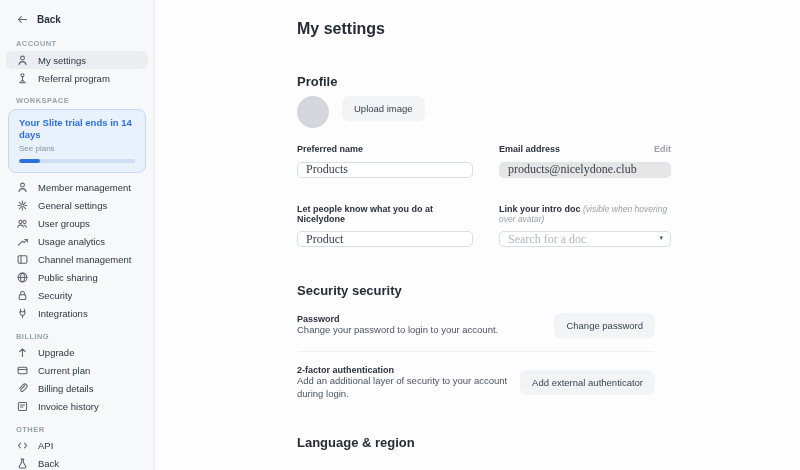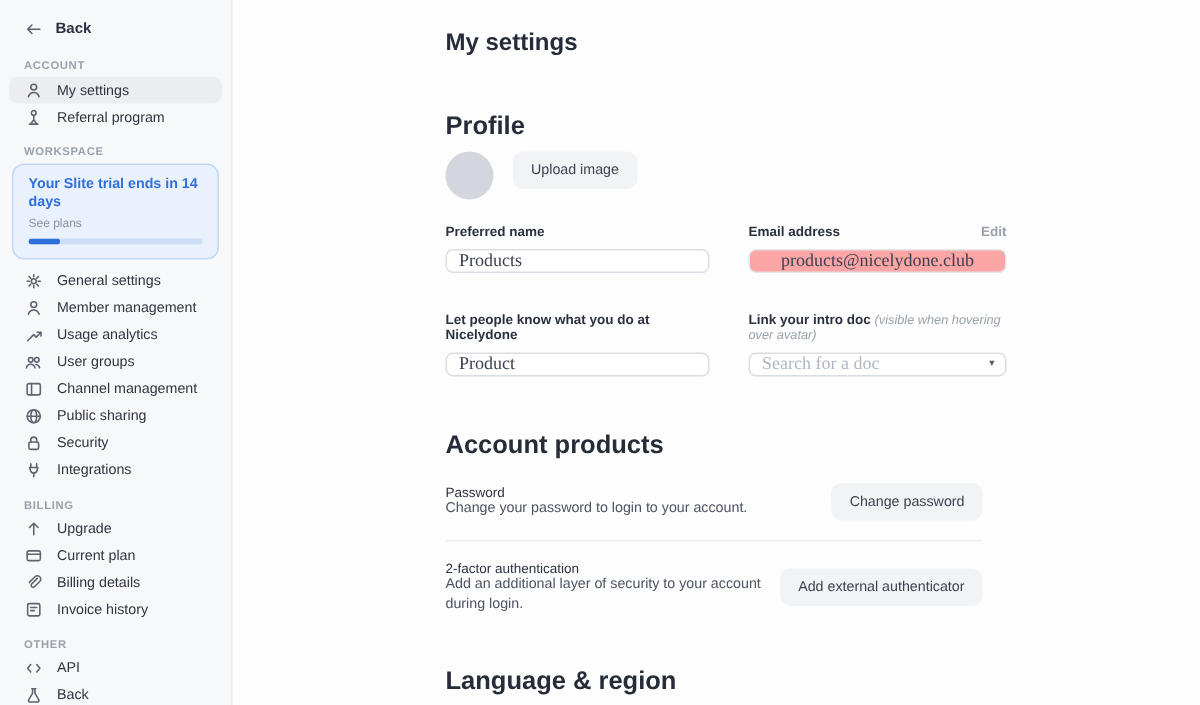--- a/index.html
+++ b/index.html
@@ -29,47 +29,47 @@
 
   
   .handle { position:absolute; left:157px; top:213px; width:4px; height:44px;
             border-radius:3px; background:#e2e4e8; cursor:col-resize; }
 
   
   .main { position:absolute; left:156px; top:0; width:644px; height:470px;
           background:#fdfdfd; padding:20px 0 0 141px; overflow:hidden; }
   .content { width:358px; }
   h1 { font-size:16px; font-weight:bold; color:#262c38; }
-  h2 { font-size:17px; font-weight:bold; color:#262c38; }
+  h2 { font-size:13px; font-weight:bold; color:#262c38; }
   .h-profile { margin-top:36px; }
   .lbl { font-size:9px; font-weight:bold; color:#2b3140; }
   .pic-label { margin-top:16px; }
   .avatar-row { margin-top:7px; display:flex; align-items:flex-start; }
   .avatar { width:32px; height:32px; border-radius:50%; background:#d3d7dd; }
   .btn { background:#f2f3f5; border:none; border-radius:7px; padding:7px 12px;
          font-size:9.5px; color:#3c424f; font-family:inherit; cursor:pointer; white-space:nowrap; }
   .upload { margin-left:13px; }
   .fgrid { margin-top:16px; display:grid; grid-template-columns:176px 172px;
            column-gap:10px; row-gap:15px;gap:26px; }
   .lblrow { display:flex; justify-content:space-between; align-items:baseline; margin-bottom:5px; }
   .edit-link { font-size:9px; color:#9aa0ac; font-weight:bold; cursor:pointer; }
   .hint { font-size:8.5px; font-style:italic; color:#9aa0ac; font-weight:normal; }
   .inp { width:100%; height:16px; border:1px solid #d9dde4; border-radius:5px;
          padding:0 8px; font-size:12px; color:#3a4150; background:#fff;
          font-family:Liberation Serif, serif; }
-  .inp:disabled { background:#fca5a5; border-color:#e2e5ea; color:#3a4150;text-align:center; }
+  .inp:disabled { background:#e5e5e5; border-color:#e2e5ea; color:#3a4150; }
   .selectbox { position:relative; }
   .selectbox .inp::placeholder { color:#b0b6c1; }
   .inp::placeholder { color:#b0b6c1; }
   .caret { position:absolute; right:8px; top:50%; transform:translateY(-50%);
            font-size:7px; color:#555b66; pointer-events:none; }
   .h-security { margin-top:36px; }
   .sec-row { margin-top:15px; display:flex; justify-content:space-between; align-items:center; }
   .sec-text { max-width:270px; }
-  .sec-title { font-size:9px; font-weight:normal; color:#2b3140; }
+  .sec-title { font-size:9px; font-weight:bold; color:#2b3140; }
   .sec-desc { font-size:9.5px; color:#4c5362; margin-top:0; line-height:1.35; }
   .divider { margin:13px 0; border-top:1px solid #eef0f2; }
   .h-lang { margin-top:34px; }
 </style>
 </head>
 <body>
 
 <nav class="sidebar">
   <div class="back">
     <span class="ic">
@@ -106,52 +106,52 @@
     <div class="trial-title">Your Slite trial ends in 14 days</div>
     <div class="trial-sub">See plans</div>
     <div class="trial-track">
       <div class="trial-fill" style="width: 18%;"></div>
     </div>
   </div>
 
   <div class="s-item">
     <span class="ic">
         <svg viewBox="0 0 16 16">
+          <circle cx="8" cy="5" r="2.4"></circle>
+          <path d="M3.6 13c.7-2.4 2.4-3.6 4.4-3.6s3.7 1.2 4.4 3.6"></path>
+        </svg>
+      </span>
+    <span>Member management</span>
+  </div>
+  <div class="s-item">
+    <span class="ic">
+        <svg viewBox="0 0 16 16">
           <circle cx="8" cy="8" r="2"></circle>
           <path d="M8 2.6v1.8M8 11.6v1.8M2.6 8h1.8M11.6 8h1.8M4.2 4.2l1.3 1.3M10.5 10.5l1.3 1.3M11.8 4.2l-1.3 1.3M5.5 10.5l-1.3 1.3"></path>
         </svg>
       </span>
     <span>General settings</span>
-  </div>
-  <div class="s-item">
-    <span class="ic">
-        <svg viewBox="0 0 16 16">
-          <circle cx="8" cy="5" r="2.4"></circle>
-          <path d="M3.6 13c.7-2.4 2.4-3.6 4.4-3.6s3.7 1.2 4.4 3.6"></path>
-        </svg>
-      </span>
-    <span>Member management</span>
-  </div>
-  <div class="s-item">
-    <span class="ic">
-        <svg viewBox="0 0 16 16">
-          <path d="M3 12.5 8 7.5l2 2 4-4M10.8 5.5H14V8.7"></path>
-        </svg>
-      </span>
-    <span>Usage analytics</span>
   </div>
   <div class="s-item">
     <span class="ic">
         <svg viewBox="0 0 16 16">
           <circle cx="5.5" cy="6" r="1.9"></circle>
           <circle cx="10.5" cy="6" r="1.9"></circle>
           <path d="M2 12.6c.5-1.9 1.8-2.9 3.5-2.9s3 1 3.5 2.9M9.8 9.9c1.5.2 2.6 1.1 3 2.7"></path>
         </svg>
       </span>
     <span>User groups</span>
+  </div>
+  <div class="s-item">
+    <span class="ic">
+        <svg viewBox="0 0 16 16">
+          <path d="M3 12.5 8 7.5l2 2 4-4M10.8 5.5H14V8.7"></path>
+        </svg>
+      </span>
+    <span>Usage analytics</span>
   </div>
   <div class="s-item">
     <span class="ic">
         <svg viewBox="0 0 16 16">
           <rect x="2.6" y="3.4" width="10.8" height="9.2" rx="1.5"></rect>
           <path d="M6.2 3.4v9.2"></path>
         </svg>
       </span>
     <span>Channel management</span>
   </div>
@@ -276,21 +276,21 @@
         <div class="lblrow">
           <span class="lbl"><span>Link your intro doc</span> <span class="hint">(visible when hovering over avatar)</span></span>
         </div>
         <div class="selectbox">
           <input class="inp" type="text" placeholder="Search for a doc" style="">
           <span class="caret">▾</span>
         </div>
       </div>
     </div>
 
-    <h2 class="h-security">Account products</h2>
+    <h2 class="h-security">Security security</h2>
 
     <div class="sec-row">
       <div class="sec-text">
         <div class="sec-title">Password</div>
         <div class="sec-desc">Change your password to login to your account.</div>
       </div>
       <button class="btn">Change password</button>
     </div>
 
     <div class="divider"></div>

